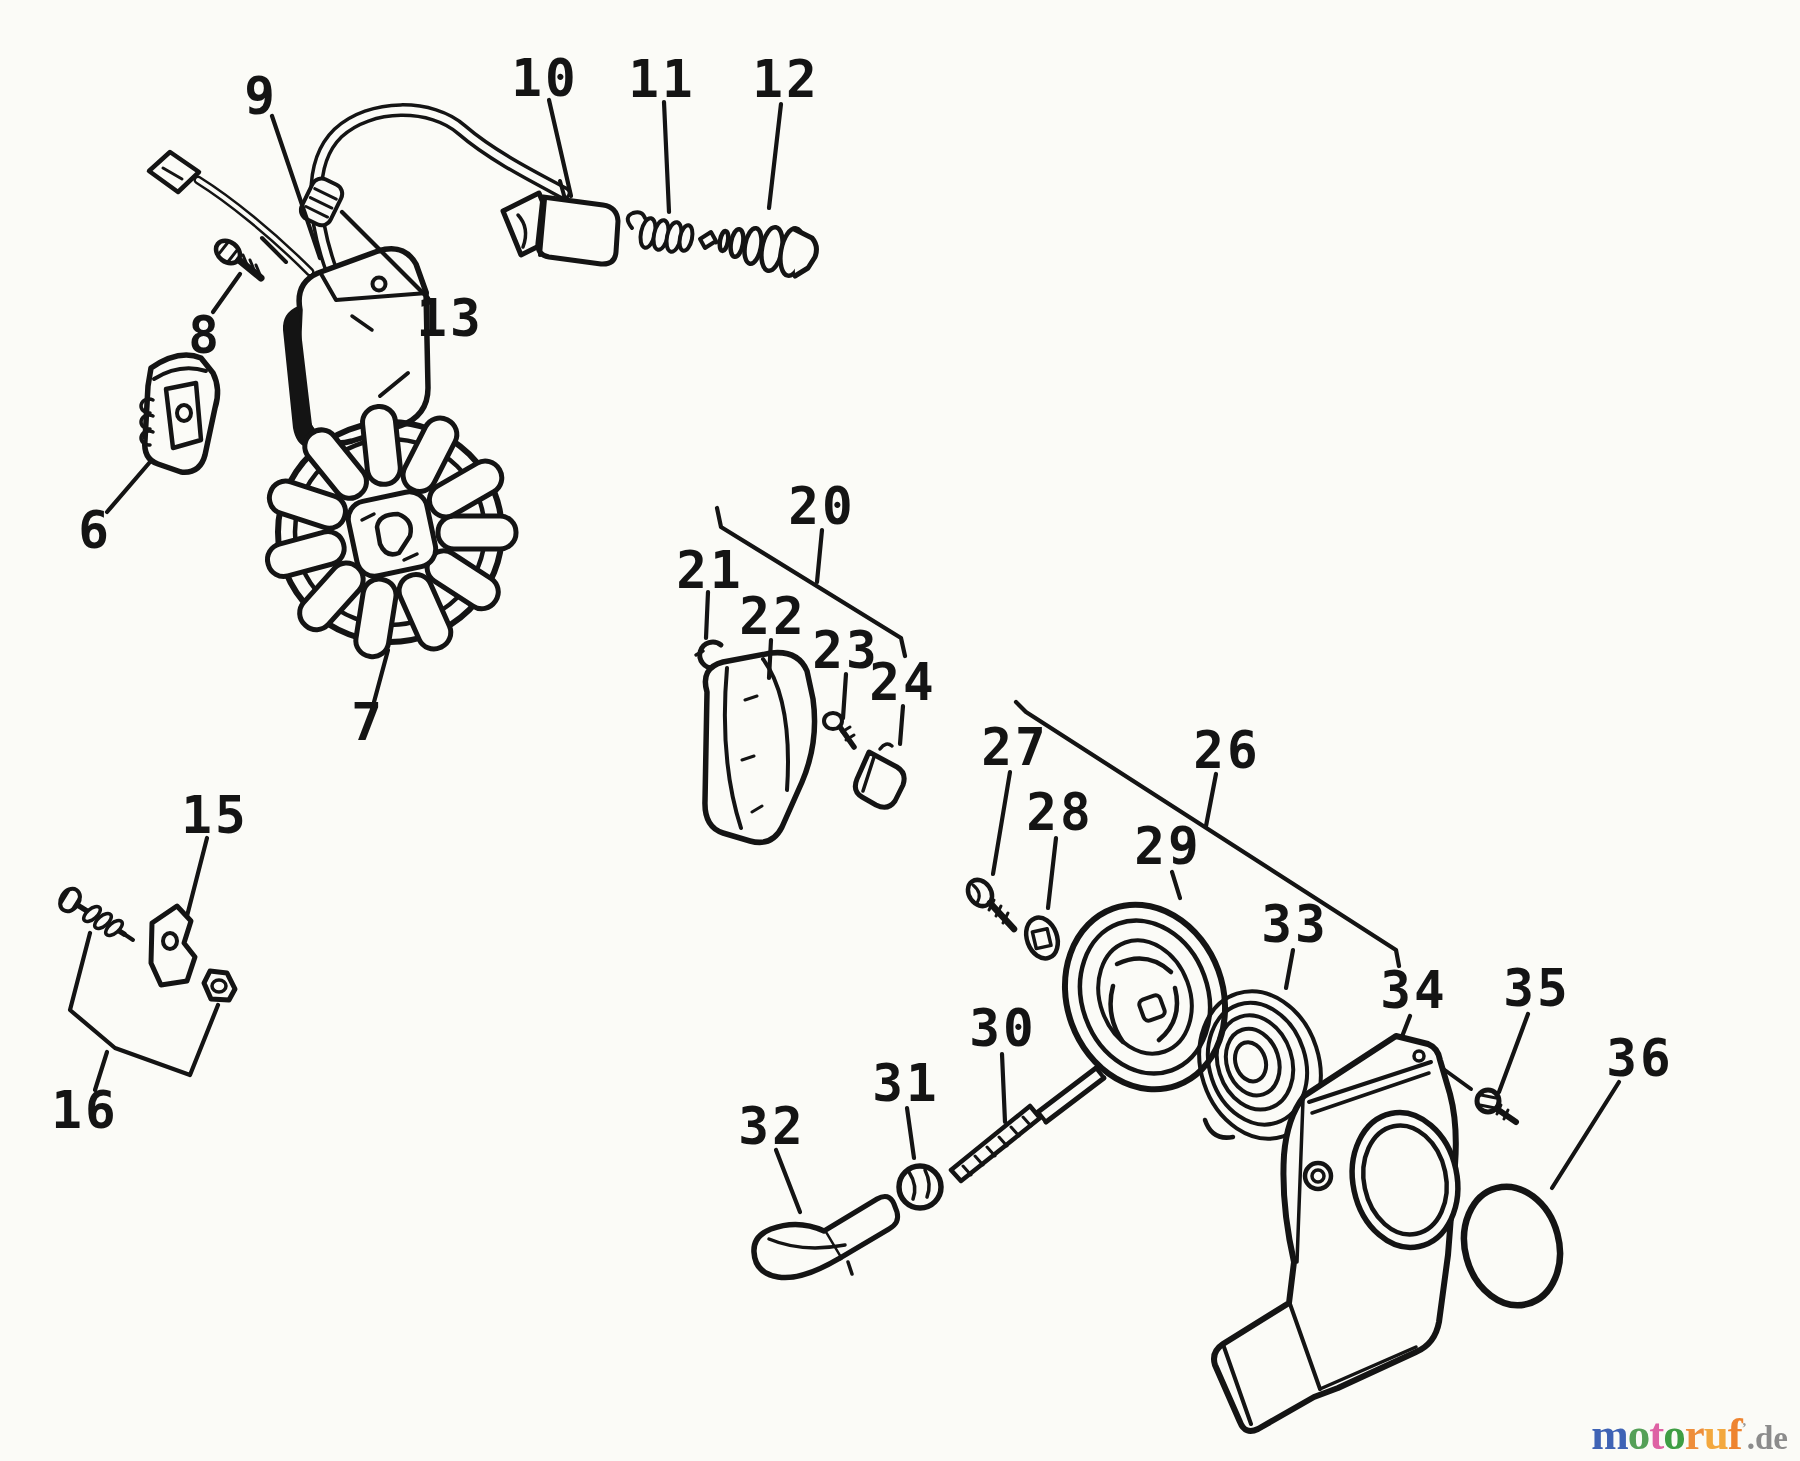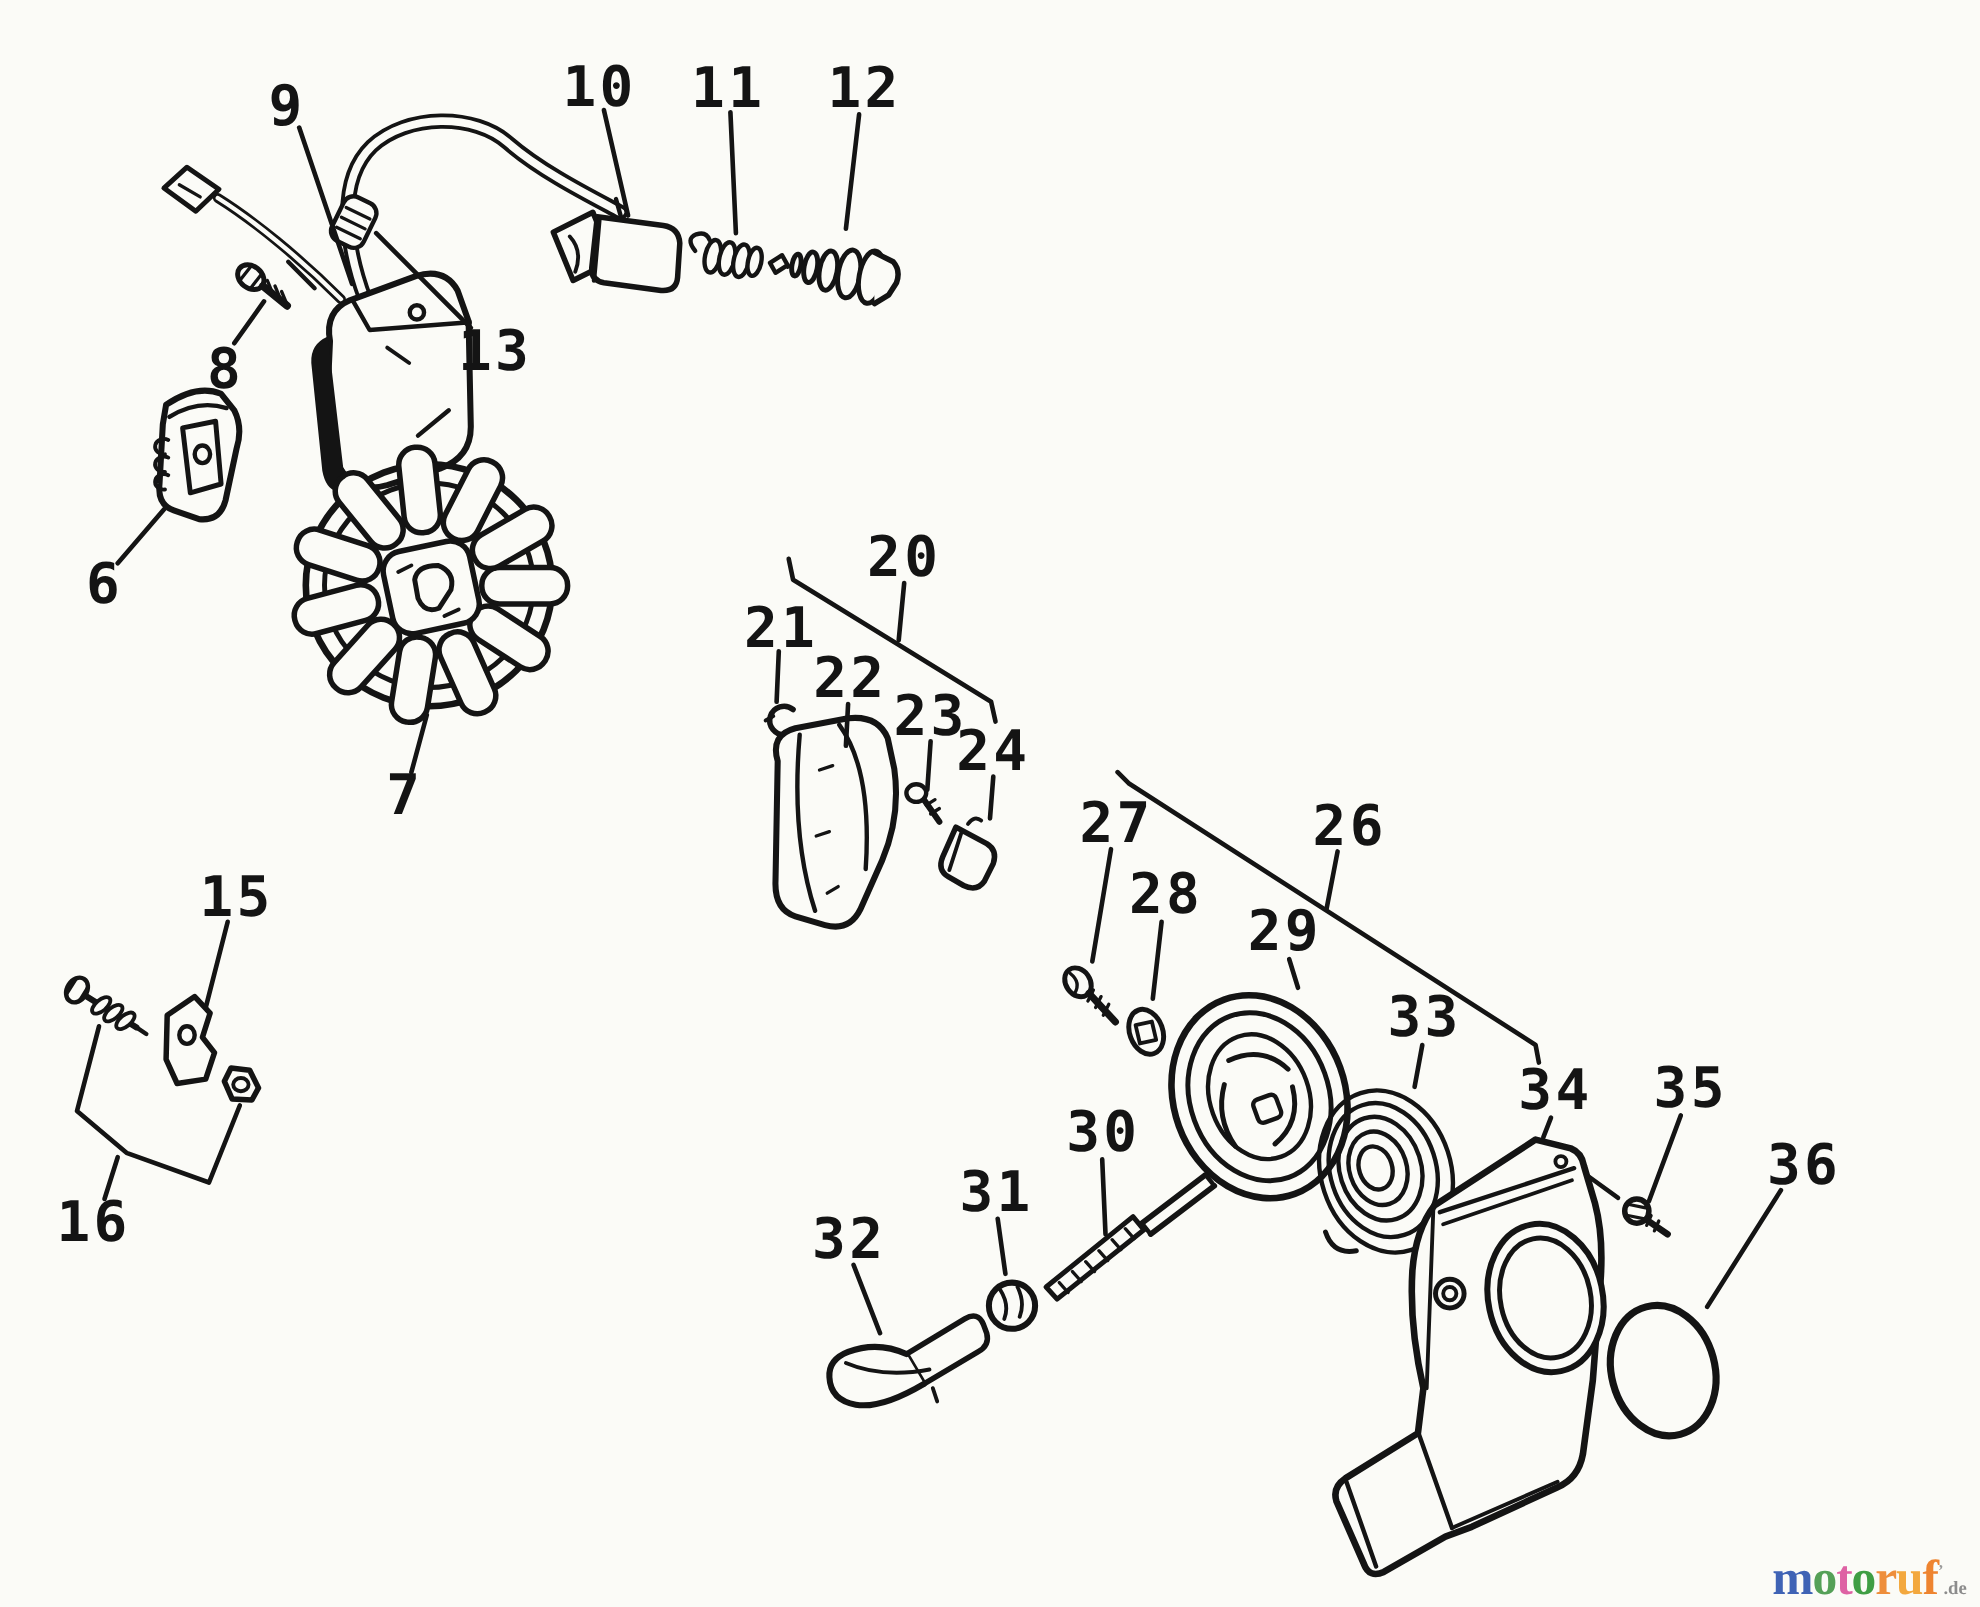--- a/index.html
+++ b/index.html
@@ -5,21 +5,21 @@
   html,body{margin:0;padding:0;background:#fbfbf7;}
   #stage{position:relative;width:1800px;height:1461px;background:#fbfbf7;overflow:hidden;
          font-family:"Liberation Sans",sans-serif;}
   #diagram-svg{position:absolute;left:0;top:0;width:1800px;height:1461px;}
   .part-label{font-family:"DejaVu Sans Mono",monospace;font-weight:700;font-size:51px;
               letter-spacing:3px;fill:#141414;text-anchor:middle;}
   #watermark{position:absolute;right:12px;bottom:4px;
              font-family:"Liberation Serif",serif;font-weight:700;font-size:45px;
              letter-spacing:-1px;line-height:1;white-space:nowrap;}
   #watermark .tick{font-size:15px;vertical-align:super;color:#9a9a9a;letter-spacing:0;}
-  #watermark .suffix{font-size:17px;letter-spacing:0;}
+  #watermark .suffix{font-size:33px;letter-spacing:0;}
 </style>
 </head>
 <body>
 
 <div id="stage">
 <svg id="diagram-svg" viewBox="0 0 1800 1461">
   <g stroke="#141414" fill="none" stroke-linecap="round" stroke-linejoin="round">
 
     <g>
       <path stroke-width="14" d="M 332,272 C 315,226 305,165 338,133 C 370,103 432,103 462,130 C 492,156 536,178 564,193"></path>

